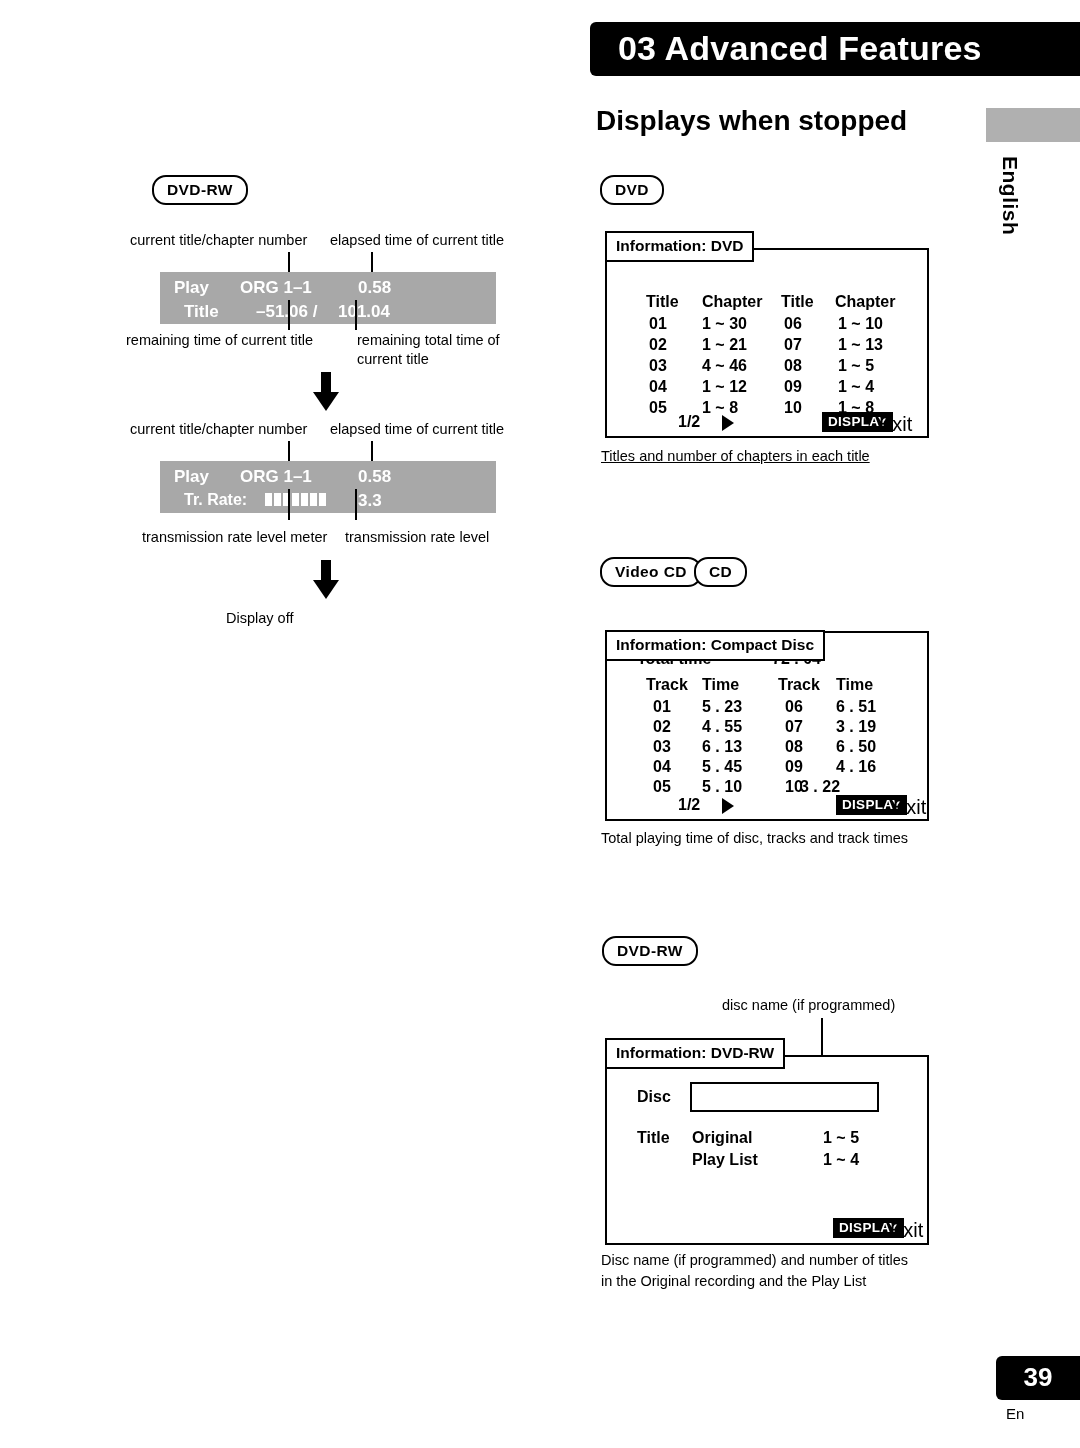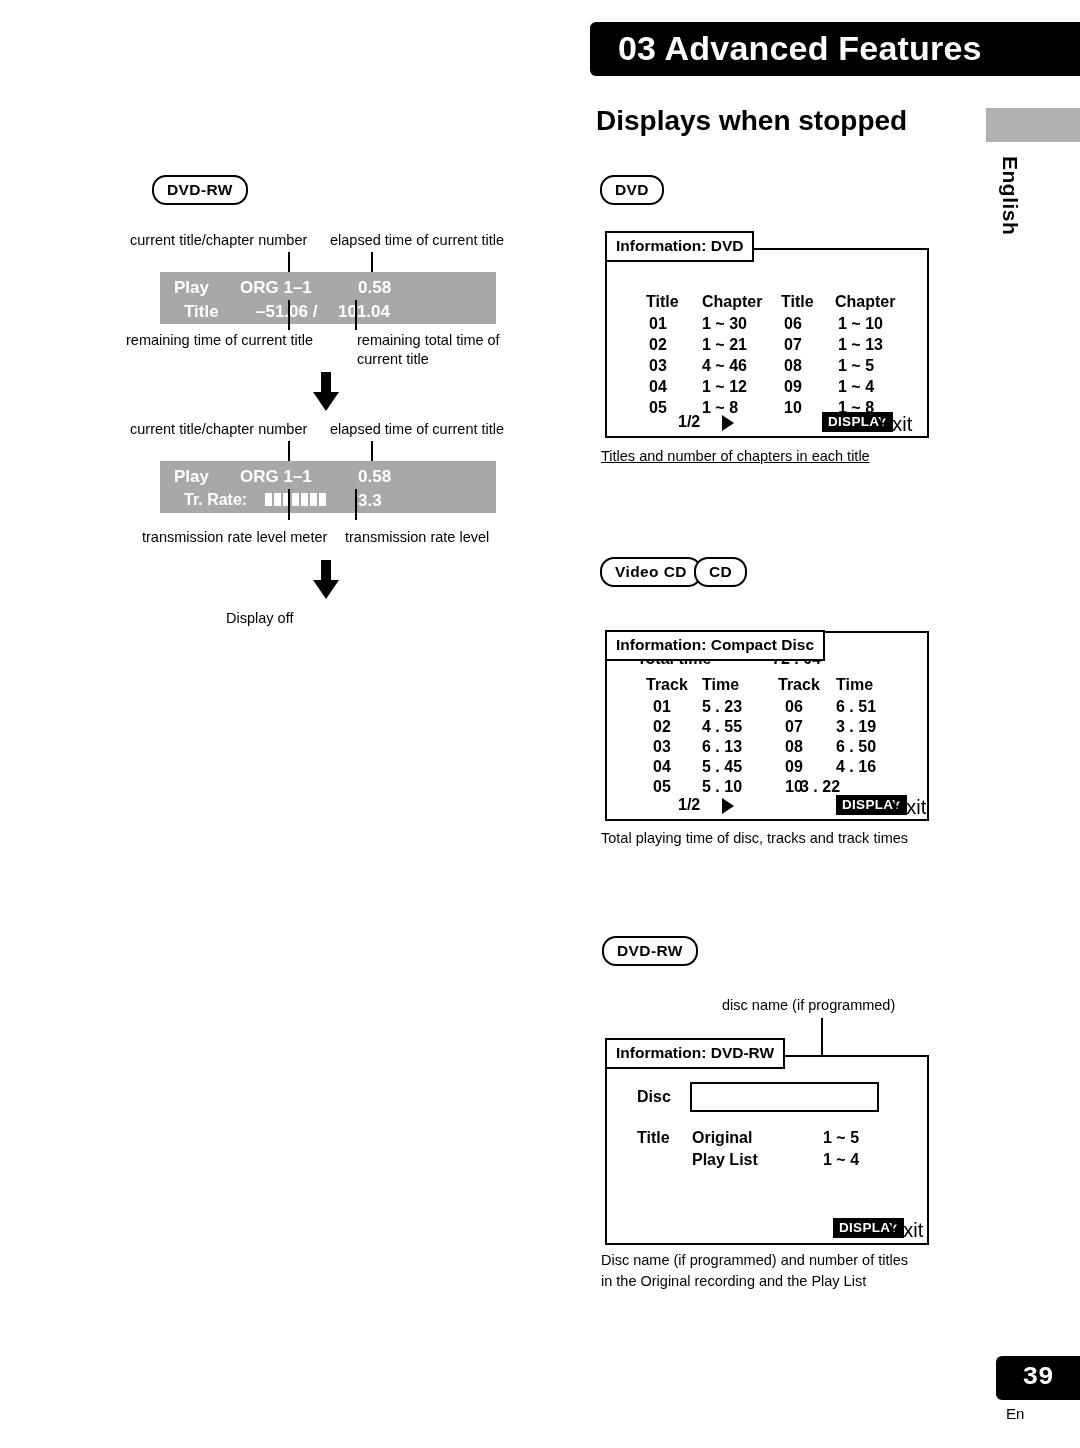--- a/index.html
+++ b/index.html
@@ -208,21 +208,20 @@
 
   
   .pagebox {
     position: absolute;
     right: 0;
     top: 1356px;
     width: 84px;
     height: 44px;
     background: #000;
     border-radius: 6px 0 0 6px;
-    font-family: Liberation Mono, monospace;
   }
   .pagebox span {
     position: absolute;
     left: 0; right: 0; top: 6px;
     text-align: center;
     color: #fff;
     font-size: 26px;
     font-weight: bold;
   }
   .en-lbl {

